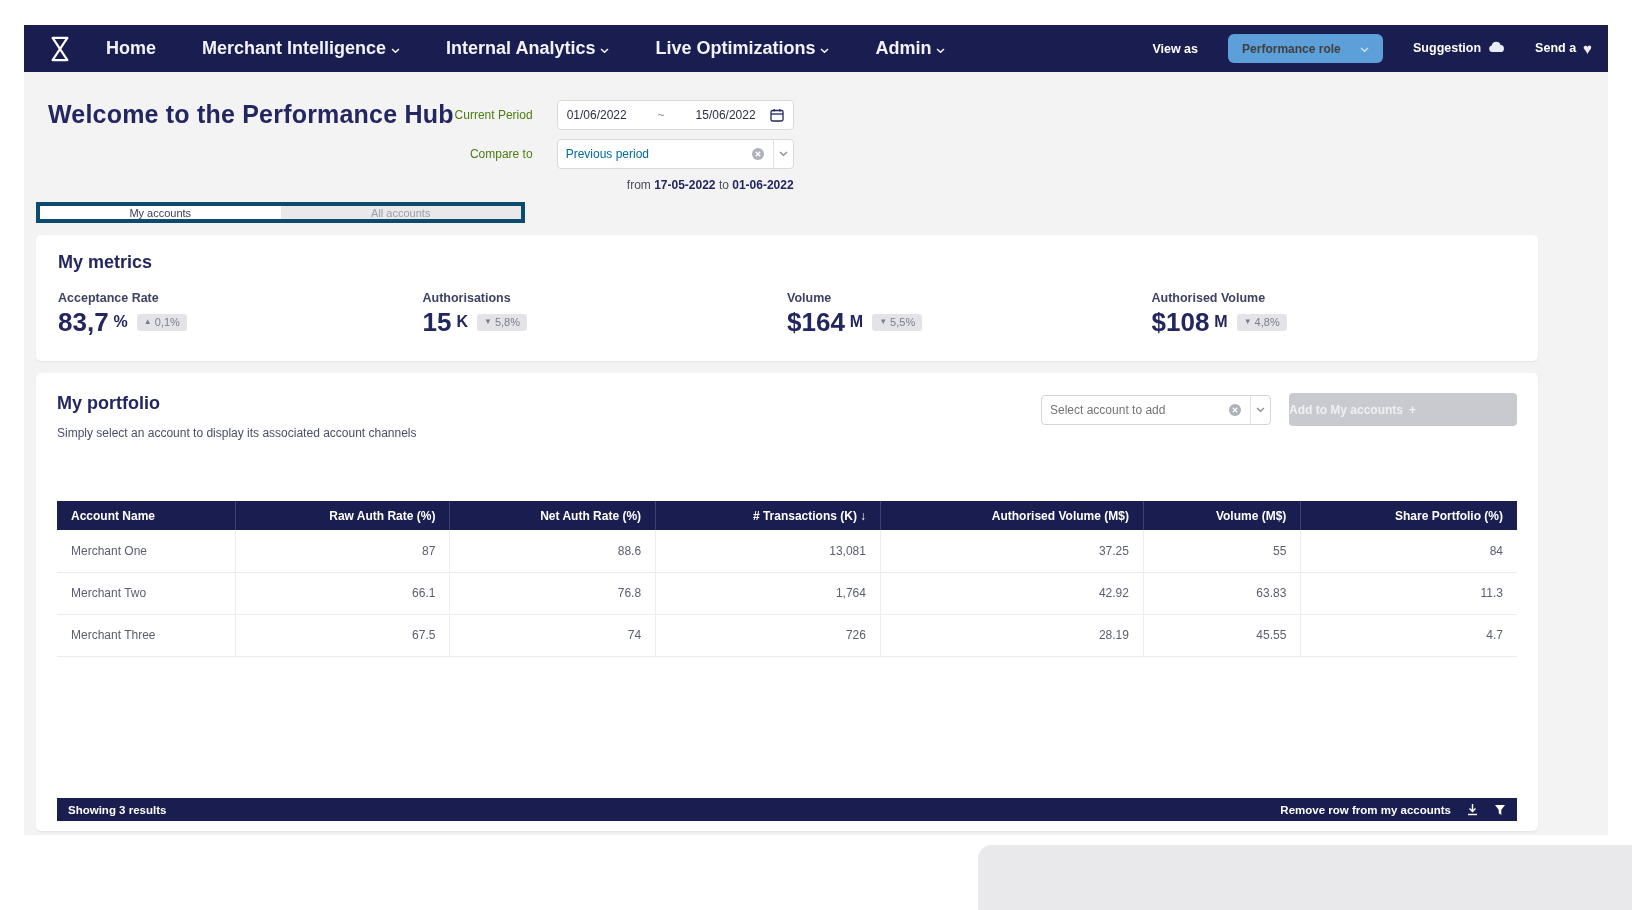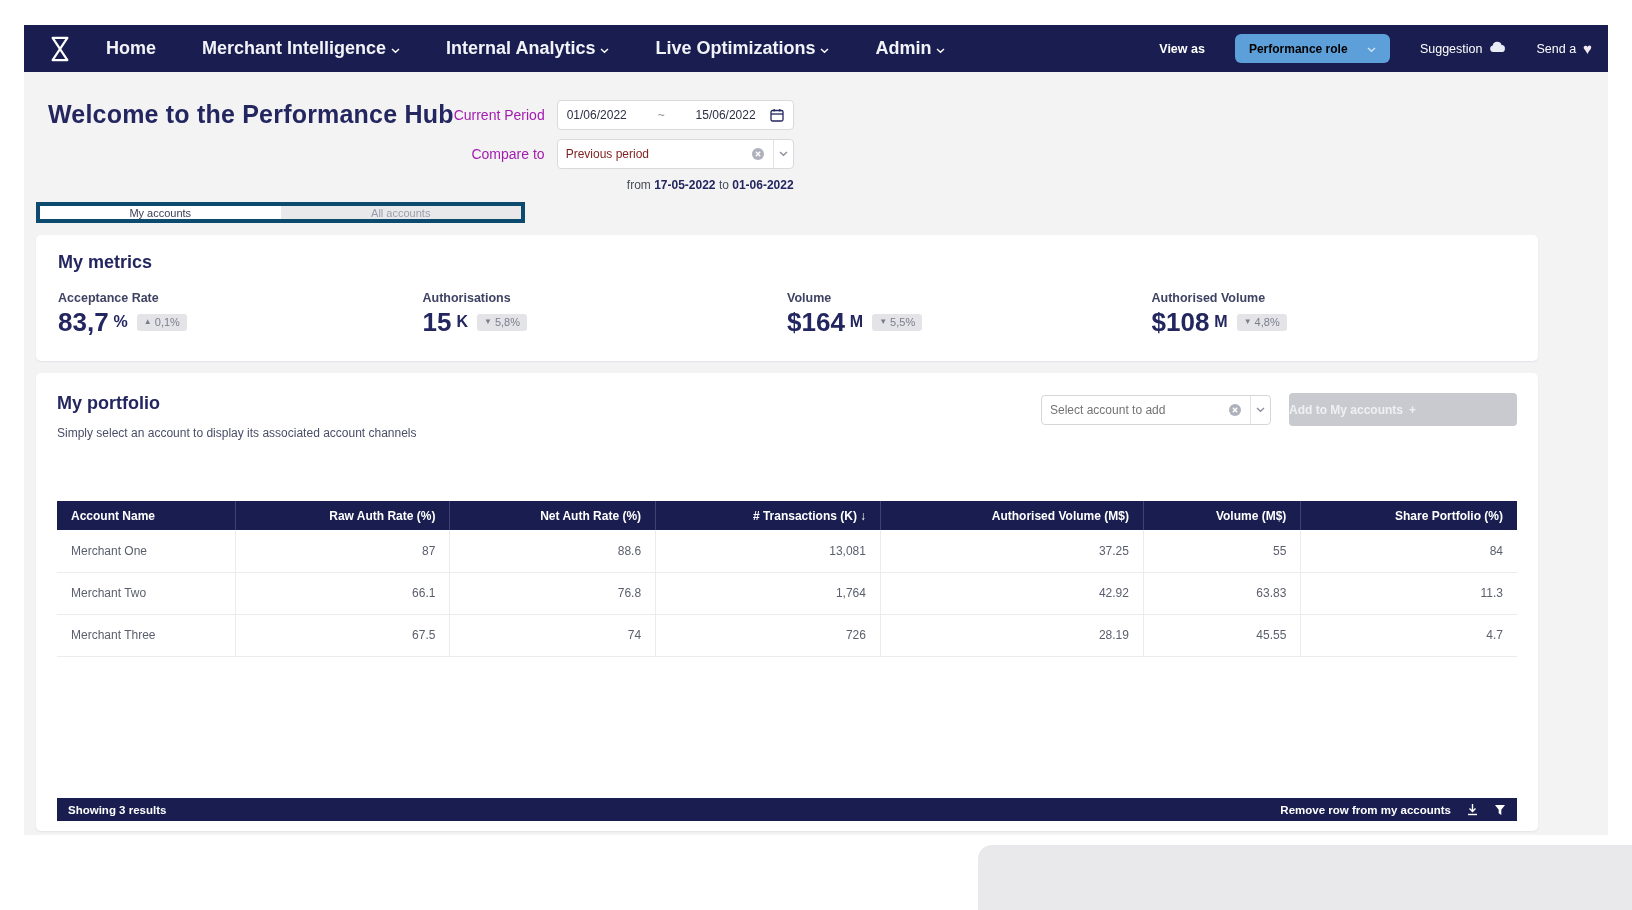--- a/index.html
+++ b/index.html
@@ -10,41 +10,41 @@
   
   .topbar { height:47px; background:#191d4f; display:flex; align-items:center;
     padding:0 16px; color:#fff; }
   .logo { margin:0 34px 0 8px; display:flex; align-items:center; }
   .nav-item { display:flex; align-items:center; gap:5px; font-size:18px;
     font-weight:700; color:#f2f3f8; margin-right:46px; cursor:pointer; white-space:nowrap; }
   .nav-right { margin-left:auto; display:flex; align-items:center; gap:30px; }
   .viewas { font-size:12.5px; font-weight:700; }
   .role-btn { background:#5d9fd8; border:none; border-radius:6px; height:29px;
     padding:0 14px; min-width:155px; display:flex; align-items:center; gap:8px;
-    justify-content:space-between; color:#000000; font-size:12px; font-weight:700;
+    justify-content:space-between; color:#404040; font-size:12px; font-weight:700;
     font-family:inherit; cursor:pointer; }
-  .nav-link { display:flex; align-items:flex-end; gap:7px; font-size:12.5px;
-    font-weight:400; cursor:pointer; white-space:nowrap; }
+  .nav-link { display:flex; align-items:flex-start; gap:7px; font-size:12.5px;
+    font-weight:700; cursor:pointer; white-space:nowrap; }
   .heart { color:#f3e9f2; font-size:15px; line-height:1; }
 
   
   .page { background:#f3f3f4; padding:28px 70px 14px 12px; height:763px; position:relative; }
   .page-head { display:flex; justify-content:flex-start; min-height:92px; }
   .page-title { font-size:25px; font-weight:700; color:#23265f; padding-left:12px; letter-spacing:.2px; }
   .head-controls { width:340px; }
   .ctl-row { display:flex; align-items:center; justify-content:flex-end; margin-bottom:9px; }
-  .ctl-label { font-size:14px; color:#a21caf; margin-right:12px; white-space:nowrap; }
+  .ctl-label { font-size:12px; color:#4d7c0f; margin-right:24px; white-space:nowrap; }
   .date-box { width:237px; height:30px; background:#fff; border:1px solid #d9dadd;
     border-radius:4px; display:flex; align-items:center; padding:0 9px; font-size:12px;
     color:#2c2f45; gap:8px; }
   .date-box .sep { color:#8b8e9b; flex:1; text-align:center; }
   .combo { width:237px; height:30px; background:#fff; border:1px solid #d9dadd;
     border-radius:4px; display:flex; align-items:stretch; overflow:hidden; }
   .combo-main { flex:1; display:flex; align-items:center; padding:0 8px; font-size:12px;
-    color:#7f1d1d; gap:6px; }
+    color:#0369a1; gap:6px; }
   .combo-main .grow { flex:1; }
   .combo-caret { width:20px; border-left:1px solid #e2e3e7; display:flex;
     align-items:center; justify-content:center; color:#8b8e9b; }
   .range-line { text-align:right; font-size:12px; color:#4a4e5a; margin-top:2px; }
   .range-line b { color:#23265f; }
 
   
   .tabs { width:489px; height:21px; display:flex; background:#e9e9ec;
     border:4px solid #0c4a6e; margin-top:10px; }
   .tab { flex:1; display:flex; align-items:center; justify-content:center;

